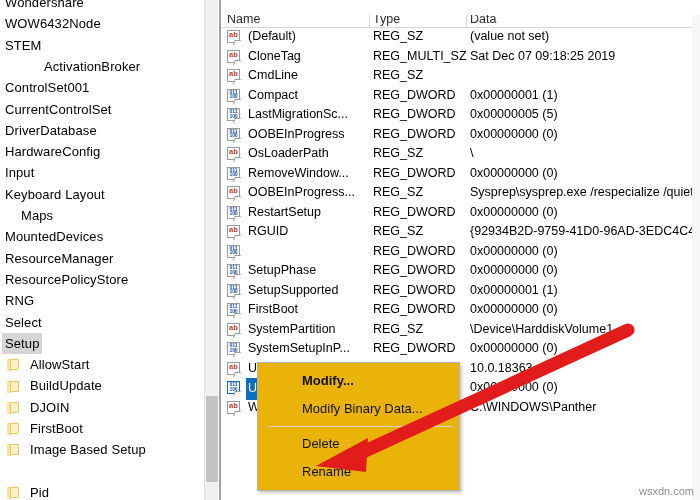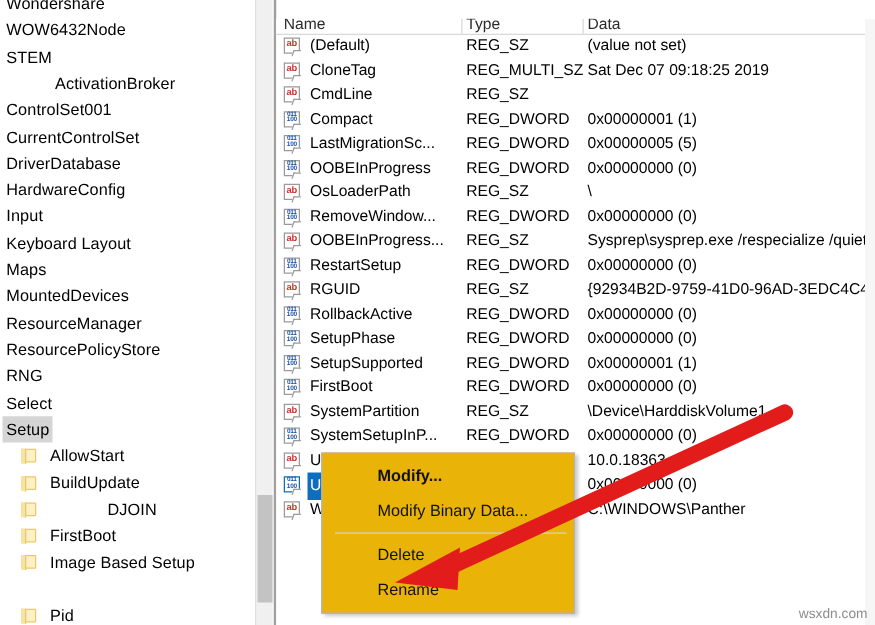--- a/index.html
+++ b/index.html
@@ -38,21 +38,21 @@
   }
   .tree-label {
     font-size: 13px;
     letter-spacing: 0.1px;
     padding: 0 3px;
   }
   .tree-row.selected .tree-label {
     background: #d5d5d5;
   }
   .tree-row.child {
-    padding-left: 16px;
+    padding-left: 6px;
   }
   .folder-icon {
     width: 16px;
     height: 13px;
     margin-right: 5px;
     flex: none;
     position: relative;
   }
   .folder-icon i {
     position: absolute;
@@ -315,21 +315,21 @@
     </div>
     <div class="tree-row" style="position: absolute; left: 0px; top: 141.1px;">
       <span class="tree-label">HardwareConfig</span>
     </div>
     <div class="tree-row" style="position: absolute; left: 0px; top: 162.4px;">
       <span class="tree-label">Input</span>
     </div>
     <div class="tree-row" style="position: absolute; left: 0px; top: 183.7px;">
       <span class="tree-label">Keyboard Layout</span>
     </div>
-    <div class="tree-row" style="position: absolute; left: 0px; top: 205px;">
+    <div class="tree-row" style="position: absolute; left: 16px; top: 205px;">
       <span class="tree-label">Maps</span>
     </div>
     <div class="tree-row" style="position: absolute; left: 0px; top: 226.3px;">
       <span class="tree-label">MountedDevices</span>
     </div>
     <div class="tree-row" style="position: absolute; left: 0px; top: 247.6px;">
       <span class="tree-label">ResourceManager</span>
     </div>
     <div class="tree-row" style="position: absolute; left: 0px; top: 268.9px;">
       <span class="tree-label">ResourcePolicyStore</span>
@@ -348,21 +348,21 @@
         <i></i>
       </span>
       <span class="tree-label">AllowStart</span>
     </div>
     <div class="tree-row child" style="position: absolute; left: 0px; top: 375.4px;">
       <span class="folder-icon">
         <i></i>
       </span>
       <span class="tree-label">BuildUpdate</span>
     </div>
-    <div class="tree-row child" style="position: absolute; left: 0px; top: 396.7px; gap: 46px;">
+    <div class="tree-row child" style="position: absolute; left: 0px; top: 396.7px;">
       <span class="folder-icon">
         <i></i>
       </span>
       <span class="tree-label">DJOIN</span>
     </div>
     <div class="tree-row child" style="position: absolute; left: 0px; top: 418px;">
       <span class="folder-icon">
         <i></i>
       </span>
       <span class="tree-label">FirstBoot</span>
@@ -505,21 +505,20 @@
         <span class="cell-name">RGUID</span>
         <span class="cell-type">REG_SZ</span>
         <span class="cell-data">{92934B2D-9759-41D0-96AD-3EDC4C410146</span>
       </div>
       <div class="list-row">
         <span class="val-icon dword">
           <span class="page"></span>
           <span class="glyph">011<br>100</span>
           <span class="fold"></span>
         </span>
-        <span class="cell-name">RollbackActive</span>
         <span class="cell-type">REG_DWORD</span>
         <span class="cell-data">0x00000000 (0)</span>
       </div>
       <div class="list-row">
         <span class="val-icon dword">
           <span class="page"></span>
           <span class="glyph">011<br>100</span>
           <span class="fold"></span>
         </span>
         <span class="cell-name">SetupPhase</span>

